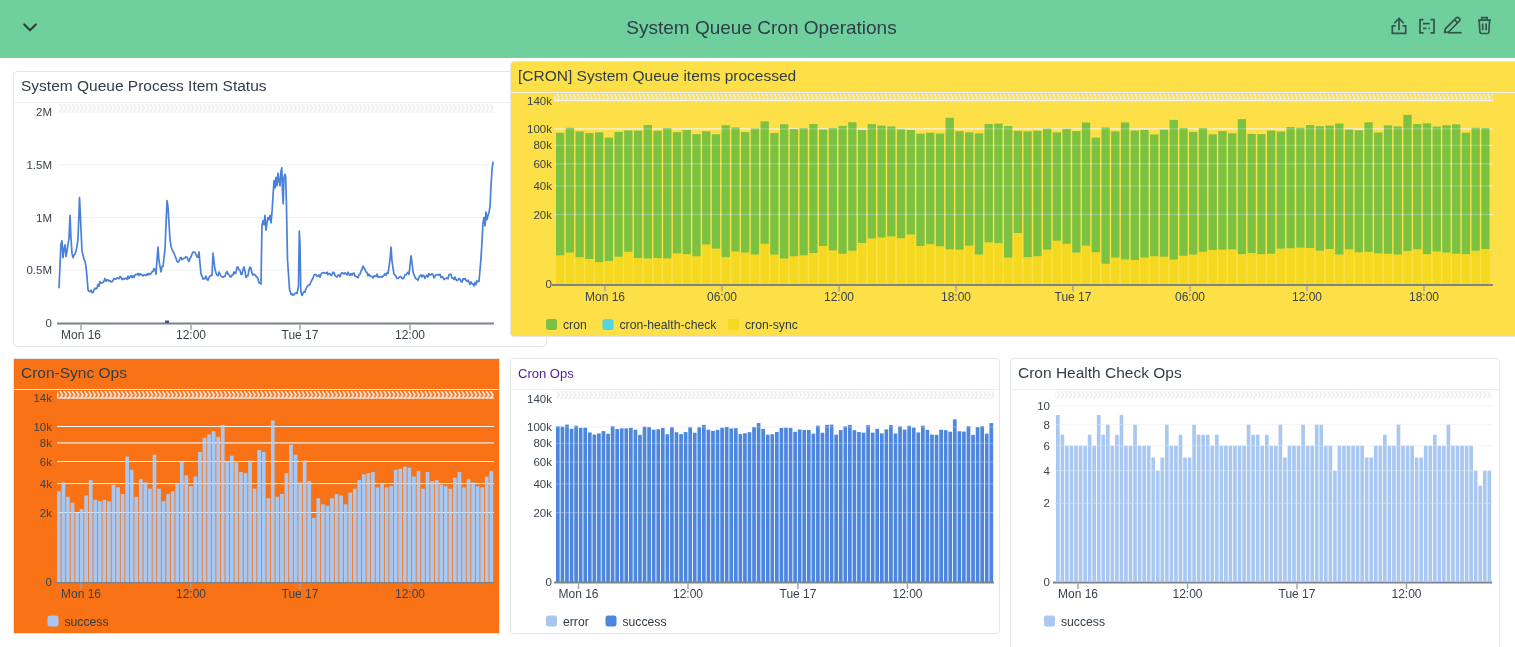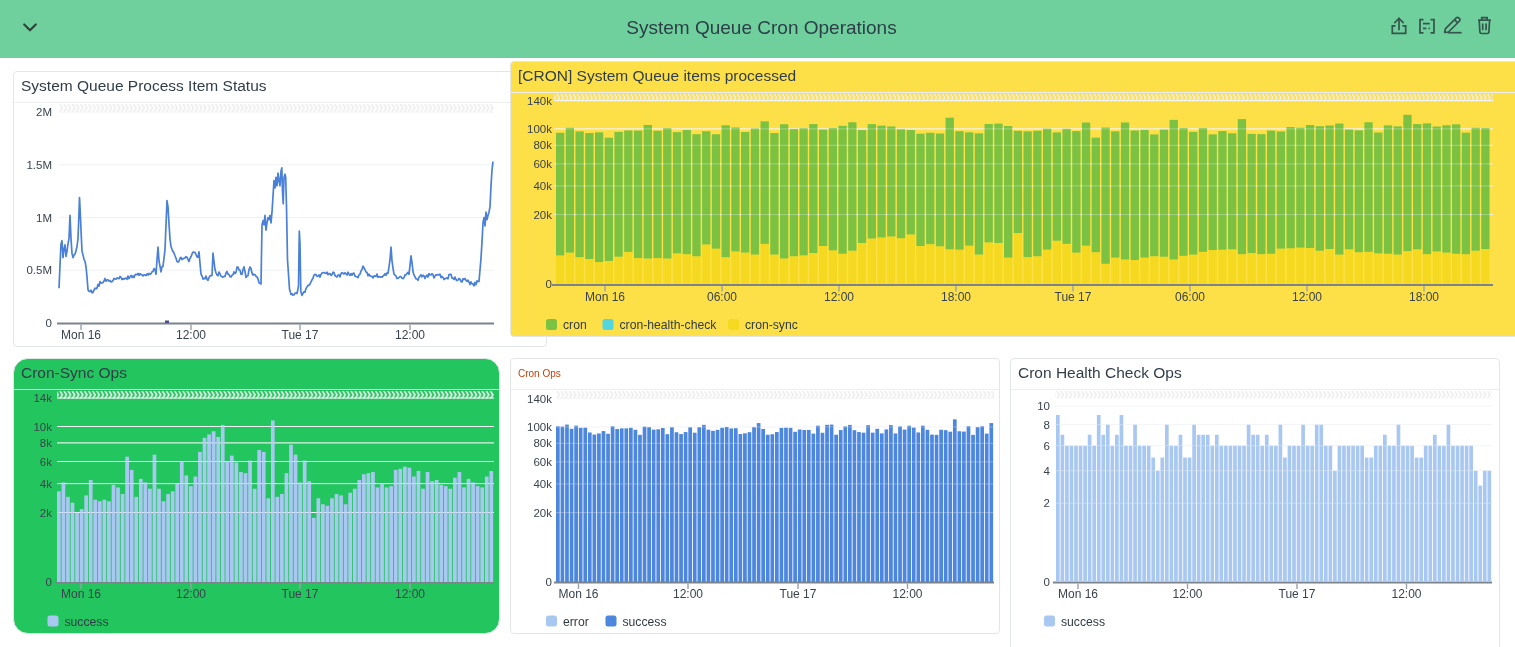--- a/index.html
+++ b/index.html
@@ -313,21 +313,21 @@
       <line x1="45.0" y1="123.9" x2="980.0" y2="123.9" stroke="rgba(255,255,255,0.30)" stroke-width="1"></line>
       <line x1="45.0" y1="152.6" x2="980.0" y2="152.6" stroke="rgba(255,255,255,0.30)" stroke-width="1"></line>
       <rect x="35.0" y="257.0" width="11" height="11" rx="2.5" fill="#7bc142"></rect>
       <text x="52.0" y="267.0" font-size="12.2" text-anchor="start" fill="#2f3b45" font-weight="400">cron</text>
       <rect x="91.5" y="257.0" width="11" height="11" rx="2.5" fill="#54d6e0"></rect>
       <text x="108.5" y="267.0" font-size="12.2" text-anchor="start" fill="#2f3b45" font-weight="400">cron-health-check</text>
       <rect x="217.0" y="257.0" width="11" height="11" rx="2.5" fill="#f5d920"></rect>
       <text x="234.0" y="267.0" font-size="12.2" text-anchor="start" fill="#2f3b45" font-weight="400">cron-sync</text>
     </svg>
   </div>
-<div style="position:absolute;left:13px;top:358px;width:487px;height:276px;background:#22c55e;border:1px solid #e2e6e9;border-radius:15px;box-sizing:border-box">
+<div style="position:absolute;left:13px;top:358px;width:487px;height:276px;background:#f97316;border:1px solid #e2e6e9;border-radius:0;box-sizing:border-box">
     <div style="position:absolute;left:0;top:0;right:0;height:31px;border-bottom:1px solid #eceef0;box-sizing:border-box;">
       <span style="position:absolute;left:7px;top:50%;transform:translateY(-54%);font-size:15.5px;color:#313d48;white-space:nowrap">Cron-Sync Ops</span>
     </div>
     <svg width="485" height="274" viewBox="0 0 485 274" style="position:absolute;left:0;top:0" xmlns="http://www.w3.org/2000/svg">
       <defs>
         <pattern id="hx" x="0" y="32" width="4.1" height="7.6" patternUnits="userSpaceOnUse">
           <path d="M0.8 0 L3.3 3.8 L0.8 7.6 M-3.3 0 L-0.8 3.8 L-3.3 7.6 M4.9 0 L7.4 3.8 L4.9 7.6" fill="none" stroke="#ededef" stroke-width="1.6"></path>
         </pattern>
       </defs>
       <rect x="43.0" y="32.0" width="437.0" height="7.6" fill="url(#hx)"></rect>
@@ -454,21 +454,21 @@
       <line x1="43.0" y1="83.9" x2="480.0" y2="83.9" stroke="rgba(255,255,255,0.30)" stroke-width="1"></line>
       <line x1="43.0" y1="102.5" x2="480.0" y2="102.5" stroke="rgba(255,255,255,0.30)" stroke-width="1"></line>
       <line x1="43.0" y1="124.6" x2="480.0" y2="124.6" stroke="rgba(255,255,255,0.30)" stroke-width="1"></line>
       <line x1="43.0" y1="153.5" x2="480.0" y2="153.5" stroke="rgba(255,255,255,0.30)" stroke-width="1"></line>
       <rect x="33.5" y="256.5" width="11" height="11" rx="2.5" fill="#a9c8f1"></rect>
       <text x="50.5" y="266.5" font-size="12.2" text-anchor="start" fill="#2f3b45" font-weight="400">success</text>
     </svg>
   </div>
 <div style="position:absolute;left:510px;top:358px;width:490px;height:276px;background:#fff;border:1px solid #e2e6e9;border-radius:4px;box-sizing:border-box">
     <div style="position:absolute;left:0;top:0;right:0;height:31px;border-bottom:1px solid #eceef0;box-sizing:border-box;">
-      <span style="position:absolute;left:7px;top:50%;transform:translateY(-54%);font-size:10px;color:#c2410c;white-space:nowrap">Cron Ops</span>
+      <span style="position:absolute;left:7px;top:50%;transform:translateY(-54%);font-size:13px;color:#4c1d95;white-space:nowrap">Cron Ops</span>
     </div>
     <svg width="488" height="274" viewBox="0 0 488 274" style="position:absolute;left:0;top:0" xmlns="http://www.w3.org/2000/svg">
       <defs>
         <pattern id="hx" x="0" y="32" width="4.1" height="7.6" patternUnits="userSpaceOnUse">
           <path d="M0.8 0 L3.3 3.8 L0.8 7.6 M-3.3 0 L-0.8 3.8 L-3.3 7.6 M4.9 0 L7.4 3.8 L4.9 7.6" fill="none" stroke="#ededef" stroke-width="1.6"></path>
         </pattern>
       </defs>
       <rect x="45.0" y="32.0" width="438.0" height="7.6" fill="url(#hx)"></rect>
       <line x1="45.0" y1="39.5" x2="483.0" y2="39.5" stroke="#f0f1f3" stroke-width="1"></line>
       <line x1="45.0" y1="67.9" x2="483.0" y2="67.9" stroke="#f0f1f3" stroke-width="1"></line>

